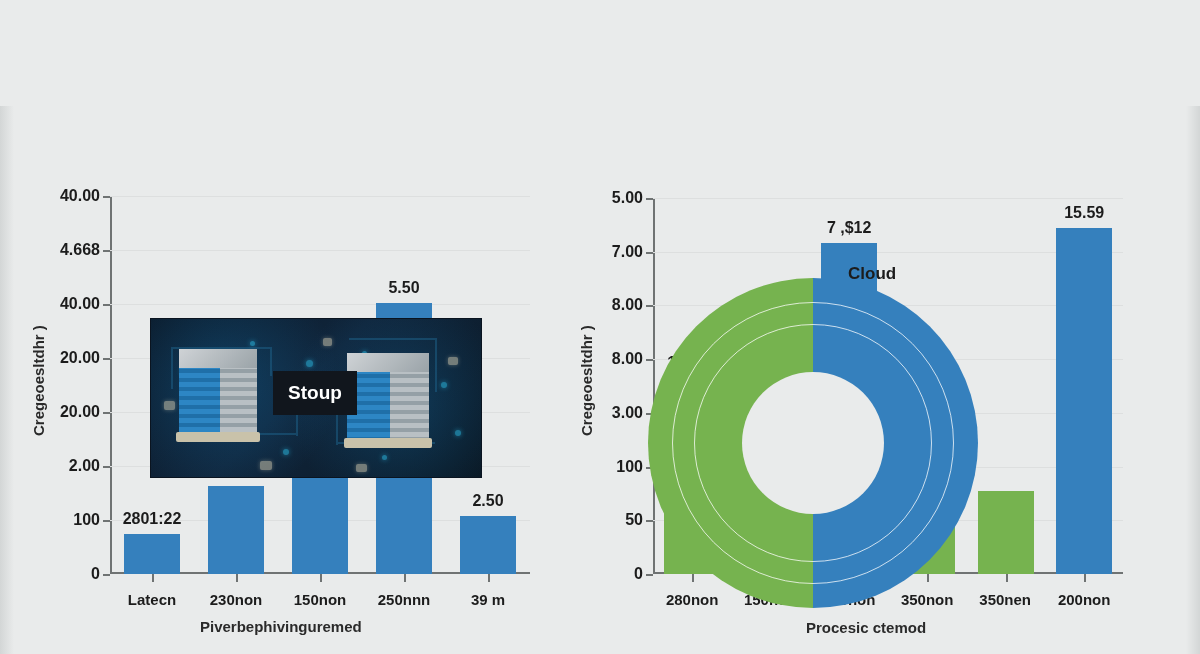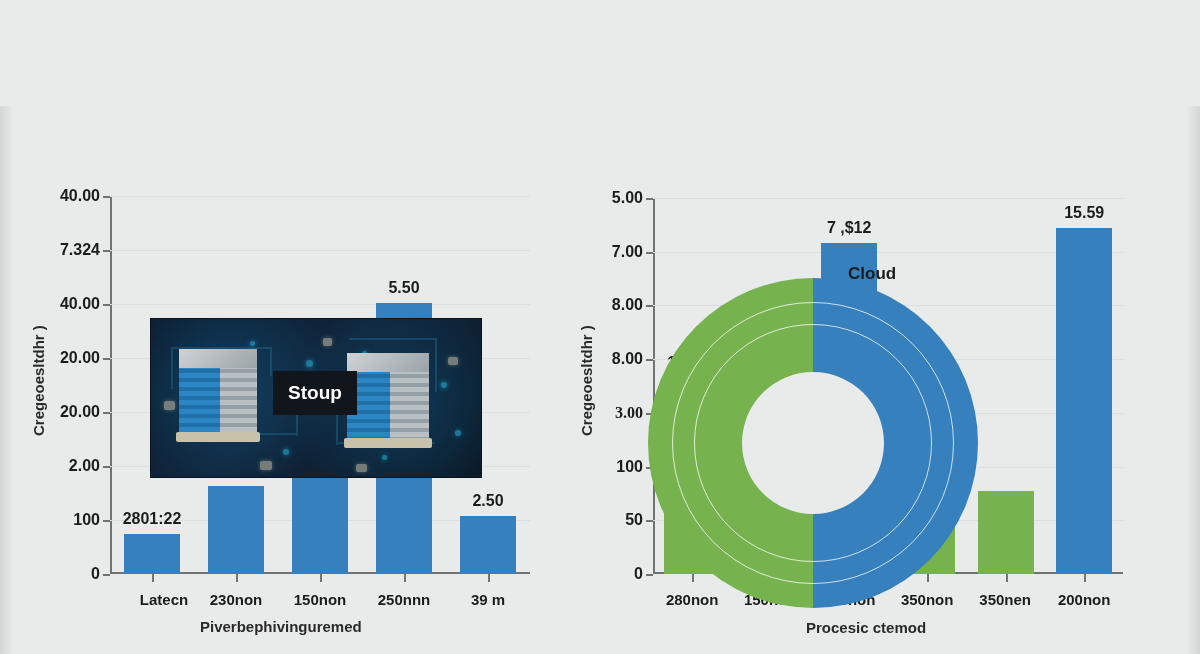--- a/index.html
+++ b/index.html
@@ -175,41 +175,41 @@
       <div class="axis-title xtitle">Piverbephivinguremed</div>
 
       <div class="plot" id="left-plot">
         <div class="axis-y"></div>
         <div class="axis-x"></div>
       <div class="gridline" style="top: 0px;"></div>
           <div class="tick" style="top: 0px;"></div>
           <div class="ylab" style="top: 0px;">40.00</div>
           <div class="gridline" style="top: 54px;"></div>
           <div class="tick" style="top: 54px;"></div>
-          <div class="ylab" style="top: 54px;">7.324</div>
+          <div class="ylab" style="top: 54px;">4.668</div>
           <div class="gridline" style="top: 108px;"></div>
           <div class="tick" style="top: 108px;"></div>
           <div class="ylab" style="top: 108px;">40.00</div>
           <div class="gridline" style="top: 162px;"></div>
           <div class="tick" style="top: 162px;"></div>
           <div class="ylab" style="top: 162px;">20.00</div>
           <div class="gridline" style="top: 216px;"></div>
           <div class="tick" style="top: 216px;"></div>
           <div class="ylab" style="top: 216px;">20.00</div>
           <div class="gridline" style="top: 270px;"></div>
           <div class="tick" style="top: 270px;"></div>
           <div class="ylab" style="top: 270px; text-align: right;">2.00</div>
           <div class="gridline" style="top: 324px;"></div>
           <div class="tick" style="top: 324px;"></div>
           <div class="ylab" style="top: 324px;">100</div>
           <div class="tick" style="top: 378px;"></div>
           <div class="ylab" style="top: 378px;">0</div>
           <div class="bar" style="left: 14px; width: 56px; height: 40px; background: rgb(53, 128, 189);"></div>
           <div class="xtick" style="left: 42px;"></div>
-          <div class="xcat" style="left: 12px; width: 84px;">Latecn</div>
+          <div class="xcat" style="left: 0px; width: 84px;">Latecn</div>
           <div class="barval" style="left: 0px; width: 84px; bottom: 46px;">2801:22</div>
           <div class="bar" style="left: 98px; width: 56px; height: 88px; background: rgb(53, 128, 189);"></div>
           <div class="xtick" style="left: 126px;"></div>
           <div class="xcat" style="left: 84px; width: 84px;">230non</div>
           <div class="barval" style="left: 84px; width: 84px; bottom: 94px;">180 3ı</div>
           <div class="bar" style="left: 182px; width: 56px; height: 156px; background: rgb(53, 128, 189);"></div>
           <div class="xtick" style="left: 210px;"></div>
           <div class="xcat" style="left: 168px; width: 84px;">150non</div>
           <div class="barval" style="left: 168px; width: 84px; bottom: 162px;">7.80</div>
           <div class="bar" style="left: 266px; width: 56px; height: 271px; background: rgb(53, 128, 189);"></div>
@@ -281,21 +281,21 @@
           <div class="tick" style="top: 54px;"></div>
           <div class="ylab" style="top: 54px; text-align: center;">7.00</div>
           <div class="gridline" style="top: 107px;"></div>
           <div class="tick" style="top: 107px;"></div>
           <div class="ylab" style="top: 107px;">8.00</div>
           <div class="gridline" style="top: 161px;"></div>
           <div class="tick" style="top: 161px;"></div>
           <div class="ylab" style="top: 161px;">8.00</div>
           <div class="gridline" style="top: 215px;"></div>
           <div class="tick" style="top: 215px;"></div>
-          <div class="ylab" style="top: 215px; font-family: Liberation Serif, serif;">3.00</div>
+          <div class="ylab" style="top: 215px;">3.00</div>
           <div class="gridline" style="top: 269px;"></div>
           <div class="tick" style="top: 269px;"></div>
           <div class="ylab" style="top: 269px;">100</div>
           <div class="gridline" style="top: 322px;"></div>
           <div class="tick" style="top: 322px;"></div>
           <div class="ylab" style="top: 322px;">50</div>
           <div class="tick" style="top: 376px;"></div>
           <div class="ylab" style="top: 376px;">0</div>
           <div class="bar" style="left: 11px; width: 56px; height: 196px; background: rgb(118, 179, 79);"></div>
           <div class="xtick" style="left: 39px;"></div>

